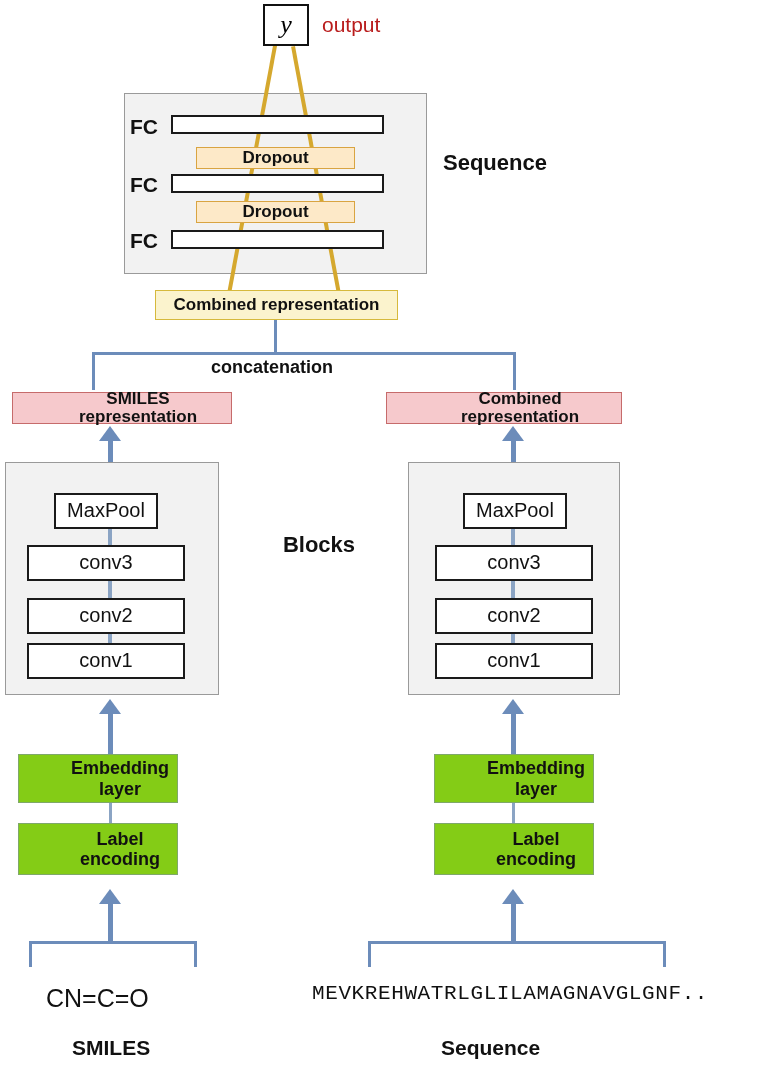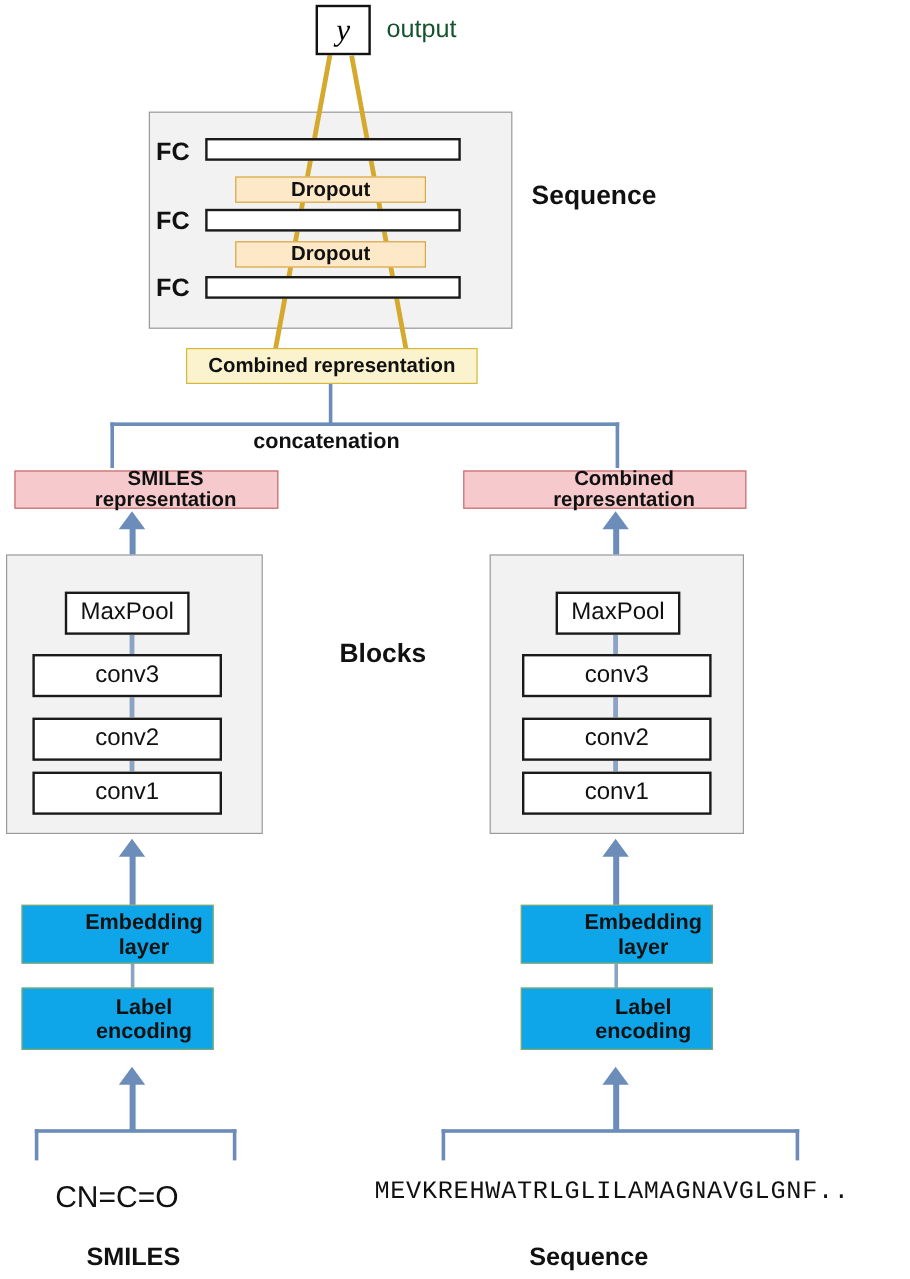--- a/index.html
+++ b/index.html
@@ -34,21 +34,21 @@
     border: 2.5px solid #111111;
     background: #ffffff;
     font-family: "Liberation Serif", serif;
     font-style: italic;
     font-size: 26px;
     color: #000;
     z-index: 6;
   }
   .output-label {
     font-size: 21px;
-    color: #14532d;
+    color: #b91c1c;
     font-weight: 400;
     white-space: nowrap;
   }
 
   
   .panel {
     background: #f2f2f2;
     border: 1.5px solid #9a9a9a;
     z-index: 1;
   }
@@ -137,21 +137,21 @@
     font-size: 22px;
     font-weight: bold;
     color: #111;
     text-align: center;
     line-height: 1.18;
   }
 
   
   .greenbox {
     border: 1.5px solid #7fa86a;
-    background: #0ea5e9;
+    background: #84cc16;
     font-size: 18px;
     font-weight: bold;
     color: #111;
     z-index: 3;
     line-height: 1.12;
     padding-left: 44px;
   }
 
   
   .arrow-shaft {

